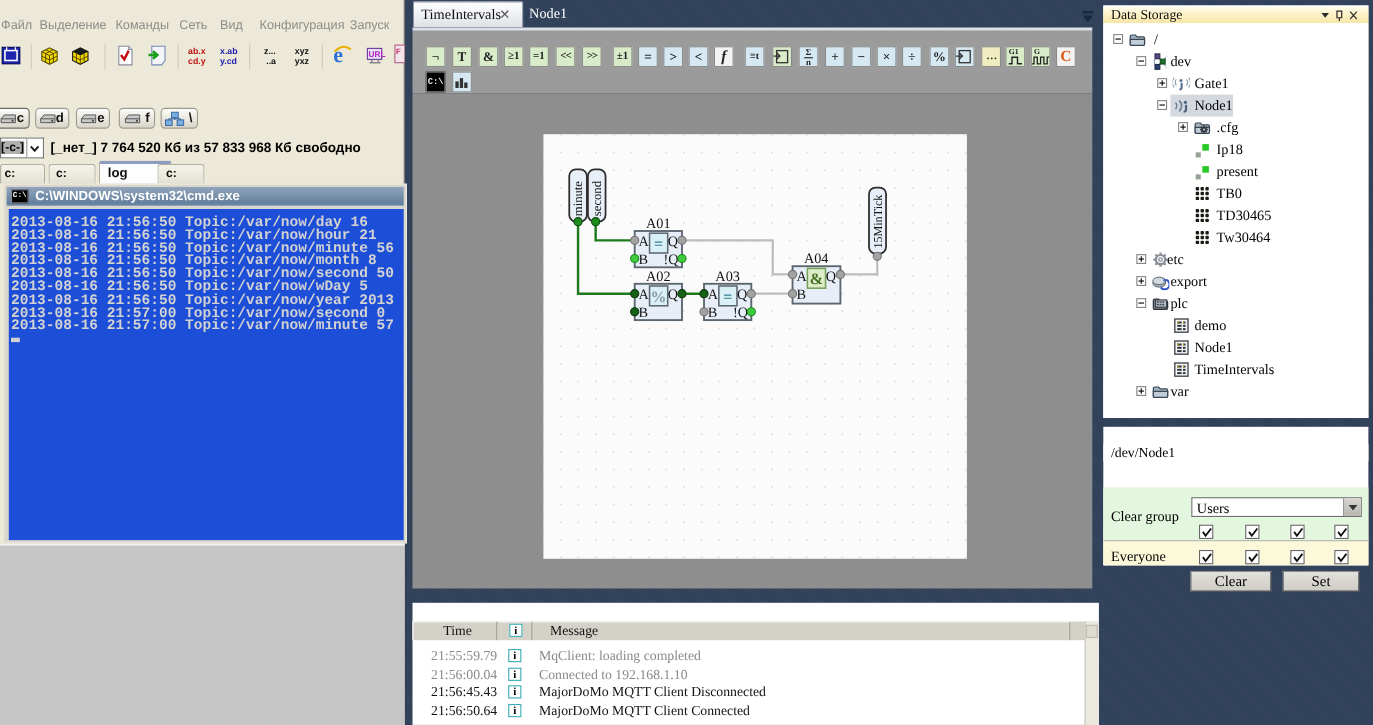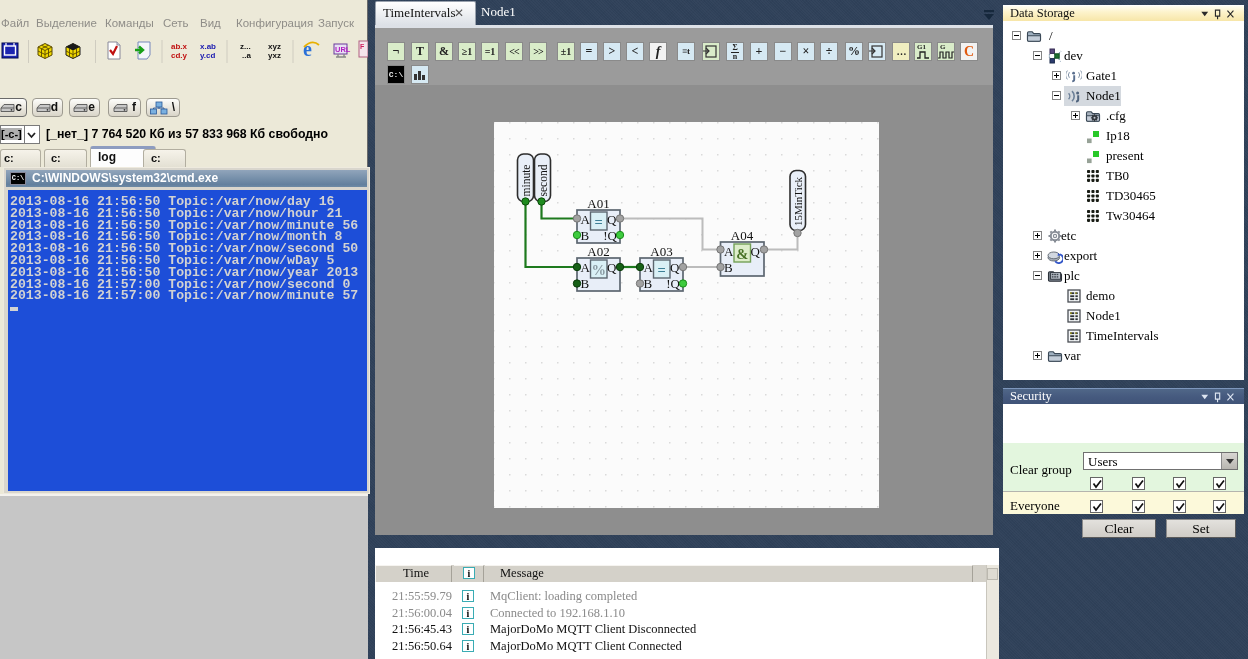--- a/index.html
+++ b/index.html
@@ -697,30 +697,23 @@
       <svg class="ticon" style="left:44px;" width="16" height="16">
           <path d="M1.5 5 Q1.5 3.8 2.7 3.8 L6.2 3.8 L7.8 5.6 L13.3 5.6 Q14.5 5.6 14.5 6.8 L14.5 12 Q14.5 13.2 13.3 13.2 L2.7 13.2 Q1.5 13.2 1.5 12 Z" fill="#9fb0c0" stroke="#3a4856" stroke-width="1.1"></path>
           <path d="M1.5 7.8 L14.5 7.8 L14.5 12 Q14.5 13.2 13.3 13.2 L2.7 13.2 Q1.5 13.2 1.5 12 Z" fill="#c2ccd8" stroke="#3a4856" stroke-width="1.1"></path>
         </svg>
       <span class="tlabel" style="left:61px;">var</span>
     </div>
   </div>
   </div>
 
 <div class="abs rpanel" id="sec">
-  <div class="phead">
-      <span class="t">Security</span>
-    <svg class="ics" width="60" height="14" viewBox="0 0 60 14">
-      <path d="M21 4.5 L29 4.5 L25 9.5 Z" fill="#dce4f0"></path>
-      <g stroke="#dce4f0" stroke-width="1.3" fill="none">
-        <path d="M37.5 2.5 L42.5 2.5 L42.5 9.5 L37.5 9.5 Z M40 9.5 L40 13"></path>
-        <path d="M51.5 3 L58.5 11 M58.5 3 L51.5 11"></path>
-      </g>
-    </svg>
-  </div>
+  <div class="row1">
+      <span style="position:absolute;left:7px;">/dev/Node1</span>
+    </div>
   <div class="green">
     <span id="sec-label" style="position:absolute;left:7px;top:19px;">Clear group</span>
     <div style="position:absolute;left:80px;top:9px;width:155px;height:18px;background:#fff;border:1px solid #707070;">
       <span style="position:absolute;left:4px;top:0px;font-family:'Liberation Serif',serif;font-size:13px;line-height:17px;">Users</span>
       <div style="position:absolute;right:0;top:0;width:16px;height:16px;background:linear-gradient(180deg,#d8d6d2,#b8b6b0);border-left:1px solid #8a8a8a;">
         <svg width="16" height="16">
             <path d="M4 6 L12 6 L8 11 Z" fill="#333"></path>
           </svg>
       </div>
     </div>

